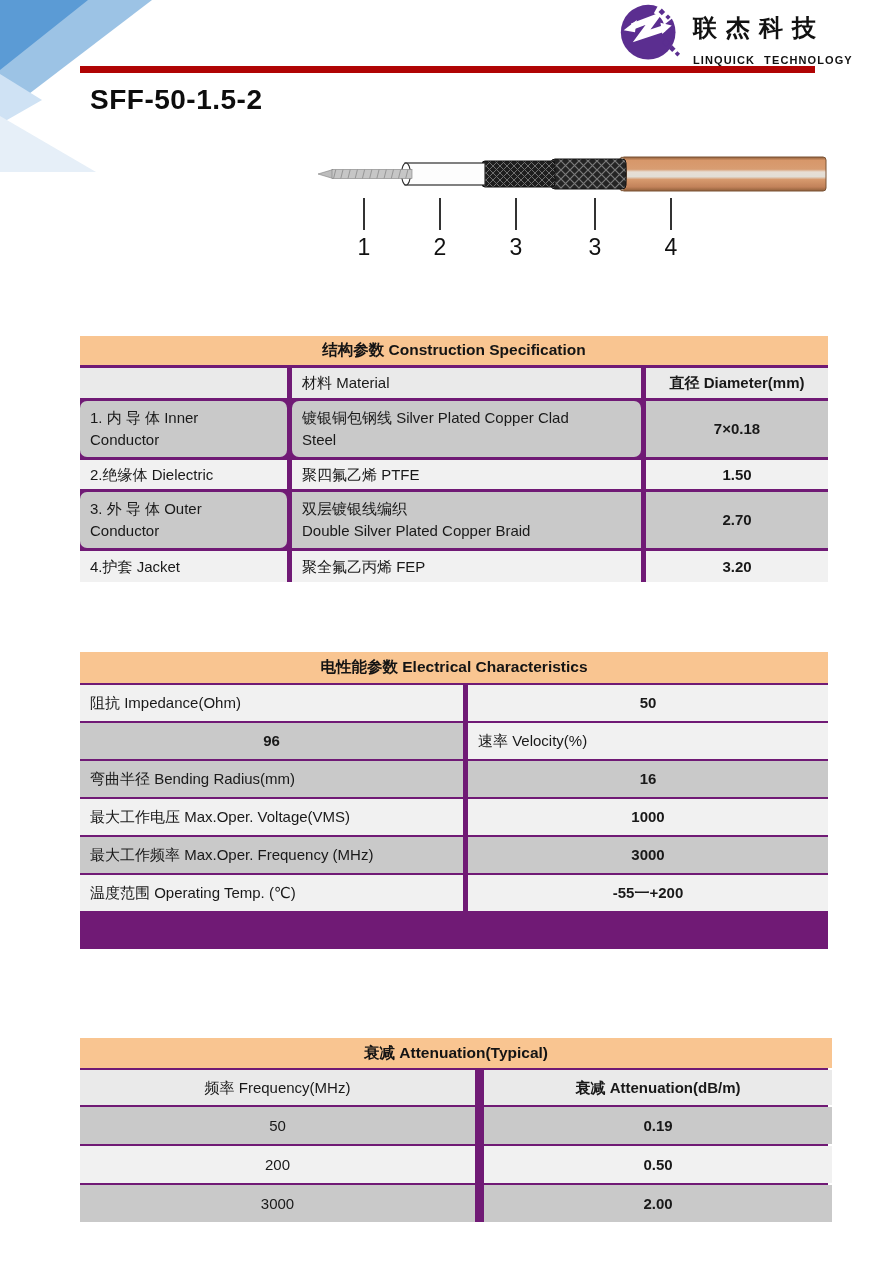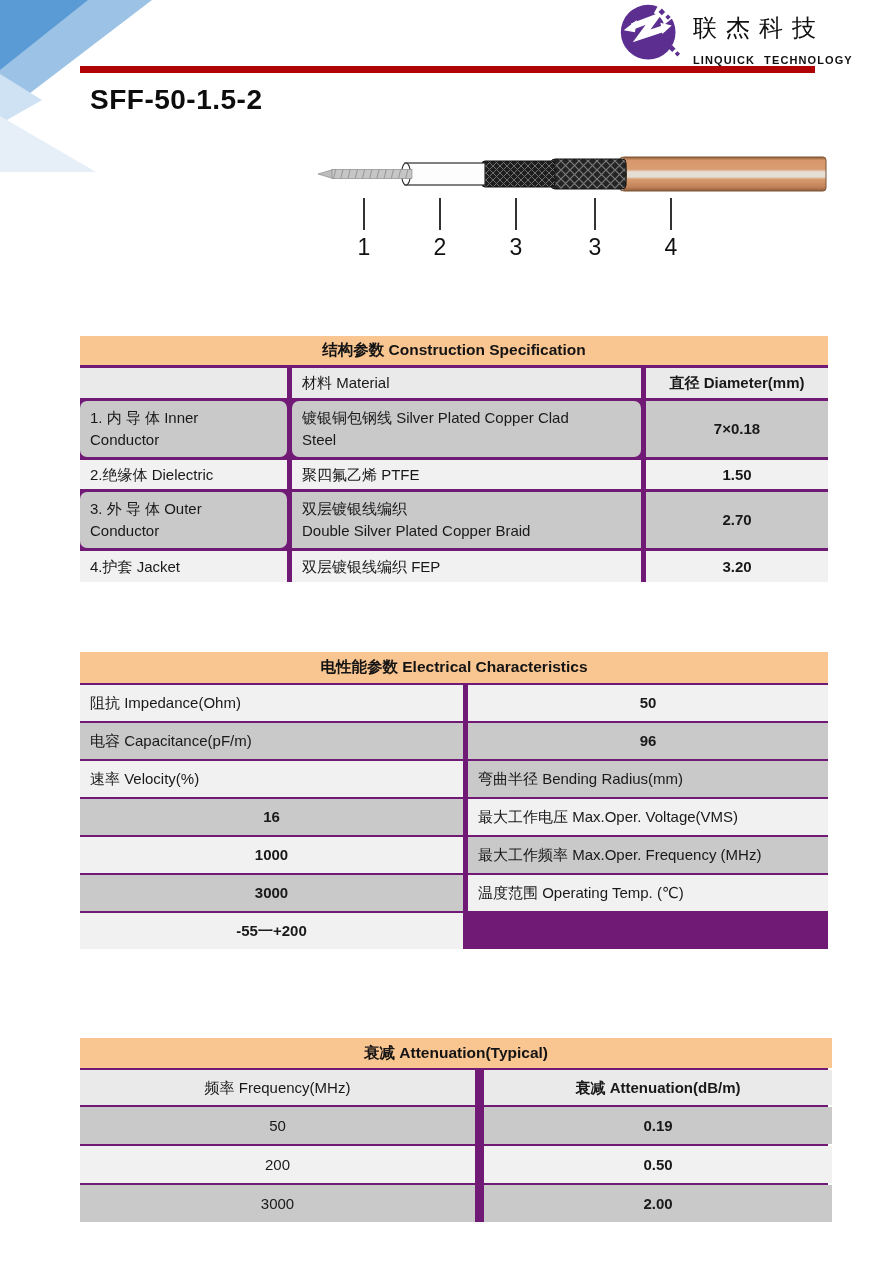--- a/index.html
+++ b/index.html
@@ -16,21 +16,21 @@
   body{
     width:895px;height:1268px;position:relative;overflow:hidden;
     font-family:"Liberation Sans","DejaVu Sans",sans-serif;color:var(--ink);
   }
   
   .deco{position:absolute;left:0;top:0;width:270px;height:180px;}
   
   .logo-wrap{position:absolute;left:618px;top:2px;display:flex;align-items:flex-start;}
   .logo-svg{width:66px;height:66px;}
   .brand{margin-left:9px;padding-top:10px;}
-  .brand-cn{font-size:24px;font-weight:400;letter-spacing:9px;white-space:nowrap;color:#111;}
+  .brand-cn{font-size:24px;font-weight:700;letter-spacing:9px;white-space:nowrap;color:#111;}
   .brand-en{font-size:11px;font-weight:700;letter-spacing:1.1px;word-spacing:5px;margin-top:10px;color:#111;white-space:nowrap;}
   .redline{position:absolute;left:80px;top:66px;width:735px;height:7px;background:var(--red);}
   .page-title{position:absolute;left:90px;top:84px;font-size:28px;font-weight:800;letter-spacing:0.5px;color:#0d0d0d;}
   
   .diagram{position:absolute;left:318px;top:152px;width:512px;height:114px;}
   
   .tbl{position:absolute;left:80px;width:748px;display:grid;background:#701a75;}
   .band{grid-column:1/-1;background:var(--orange);display:flex;align-items:center;justify-content:center;
         font-weight:700;font-size:15.5px;color:#141414;}
   .cell{display:flex;align-items:center;font-size:15px;line-height:1.45;}
@@ -173,40 +173,37 @@
   <div class="cell dark pl pre"><span>双层镀银线编织
 Double Silver Plated Copper Braid</span></div>
   <div class="cell dark bold center">
       <span>2.70</span>
     </div>
 
   <div class="cell light pl">
       <span>4.护套 Jacket</span>
     </div>
   <div class="cell light pl">
-      <span>双层镀银线编织 FEP</span>
+      <span>聚全氟乙丙烯 FEP</span>
     </div>
   <div class="cell light bold center">
       <span>3.20</span>
     </div>
 </div>
 
 <div class="tbl etable">
   <div class="band">电性能参数 Electrical Characteristics</div>
 
   <div class="cell light pl">
       <span>阻抗 Impedance(Ohm)</span>
     </div>
   <div class="cell light bold center">
       <span>50</span>
     </div>
 
-  <div class="cell dark pl">
-      <span>电容 Capacitance(pF/m)</span>
-    </div>
   <div class="cell dark bold center">
       <span>96</span>
     </div>
 
   <div class="cell light pl">
       <span>速率 Velocity(%)</span>
     </div>
 
   <div class="cell dark pl">
       <span>弯曲半径 Bending Radius(mm)</span>

